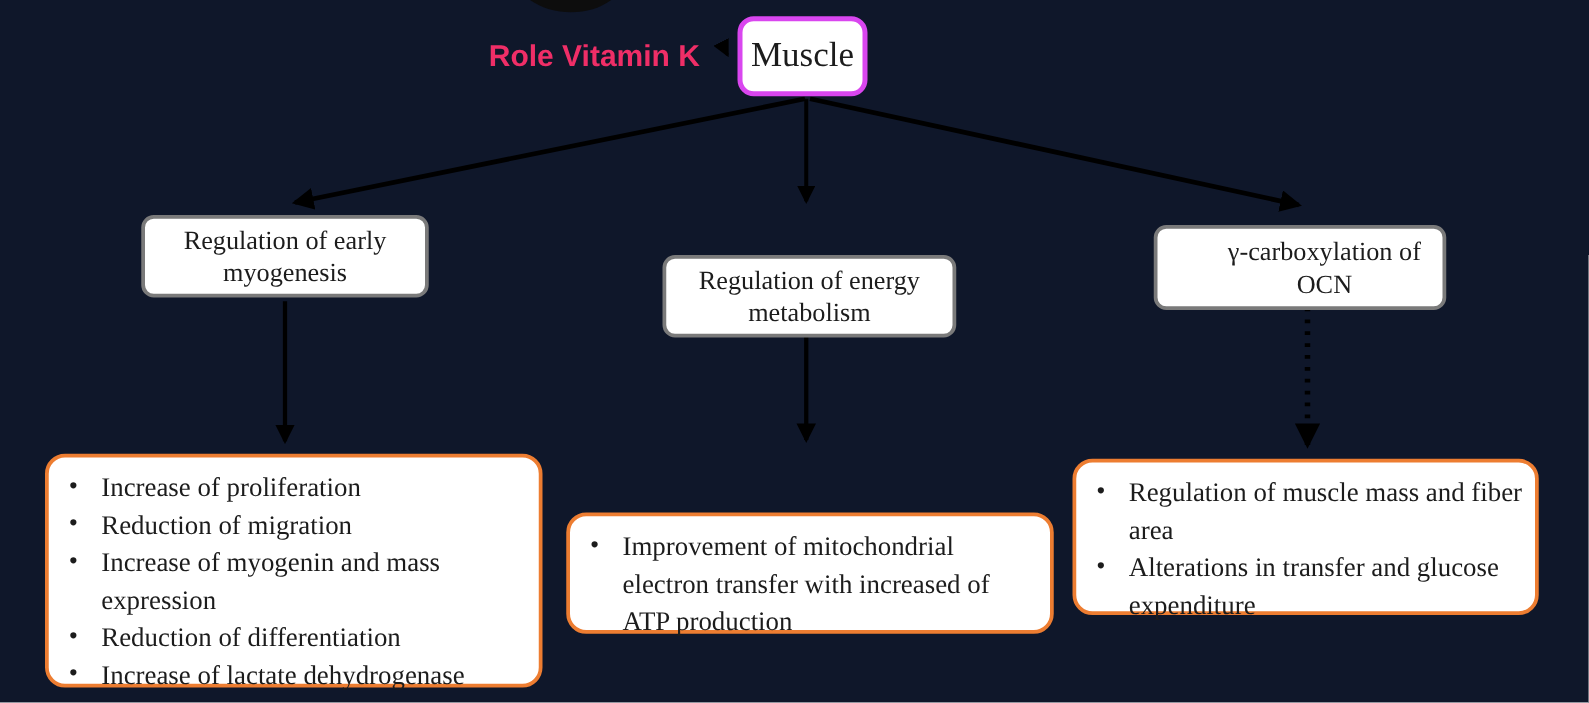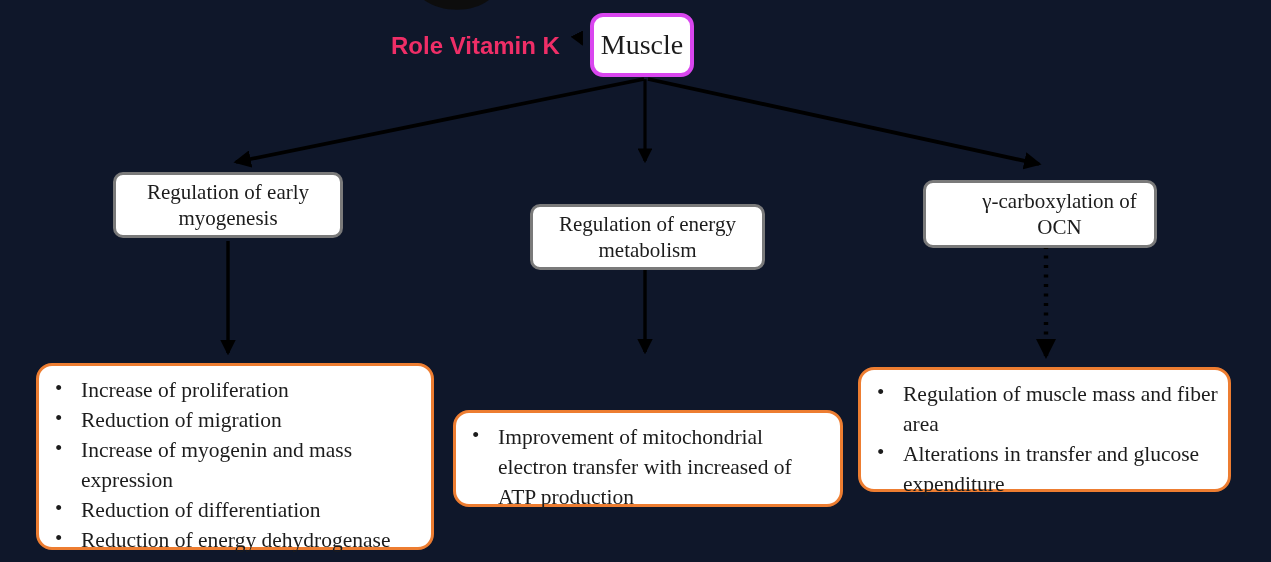--- a/index.html
+++ b/index.html
@@ -127,21 +127,21 @@
   <div class="node branch-node branch-ocn">
     <span>γ-carboxylation of OCN</span>
   </div>
 
   <div class="outcome-box outcome-early">
     <ul>
       <li>Increase of proliferation</li>
       <li>Reduction of migration</li>
       <li>Increase of myogenin and mass expression</li>
       <li>Reduction of differentiation</li>
-      <li>Reduction of energy dehydrogenase</li>
+      <li>Increase of lactate dehydrogenase</li>
     </ul>
   </div>
 
   <div class="outcome-box outcome-energy">
     <ul>
       <li>Improvement of mitochondrial electron transfer with increased of ATP production</li>
     </ul>
   </div>
 
   <div class="outcome-box outcome-ocn">

